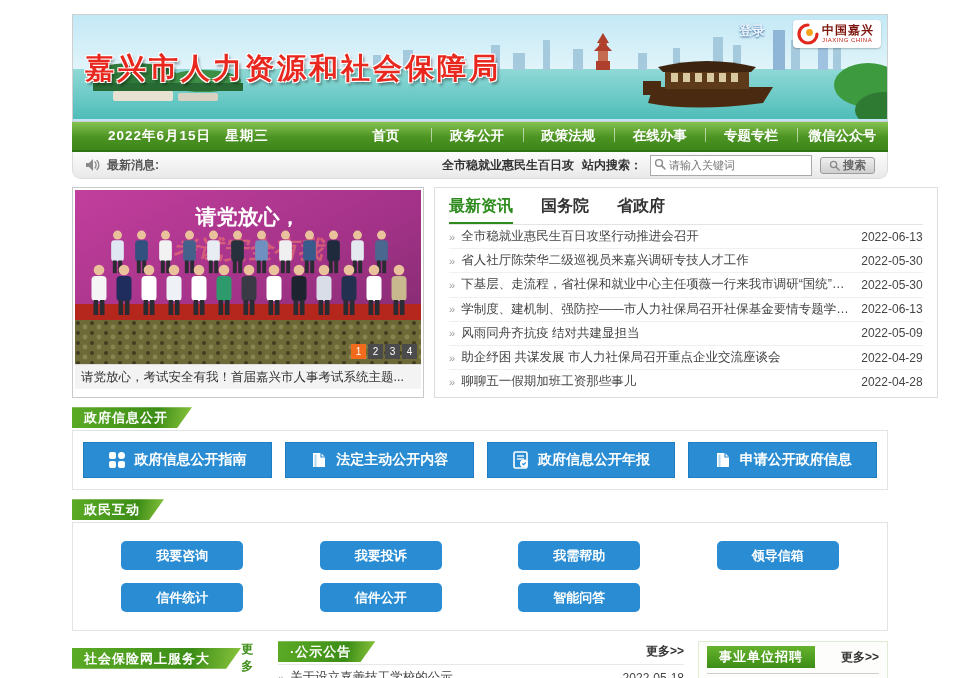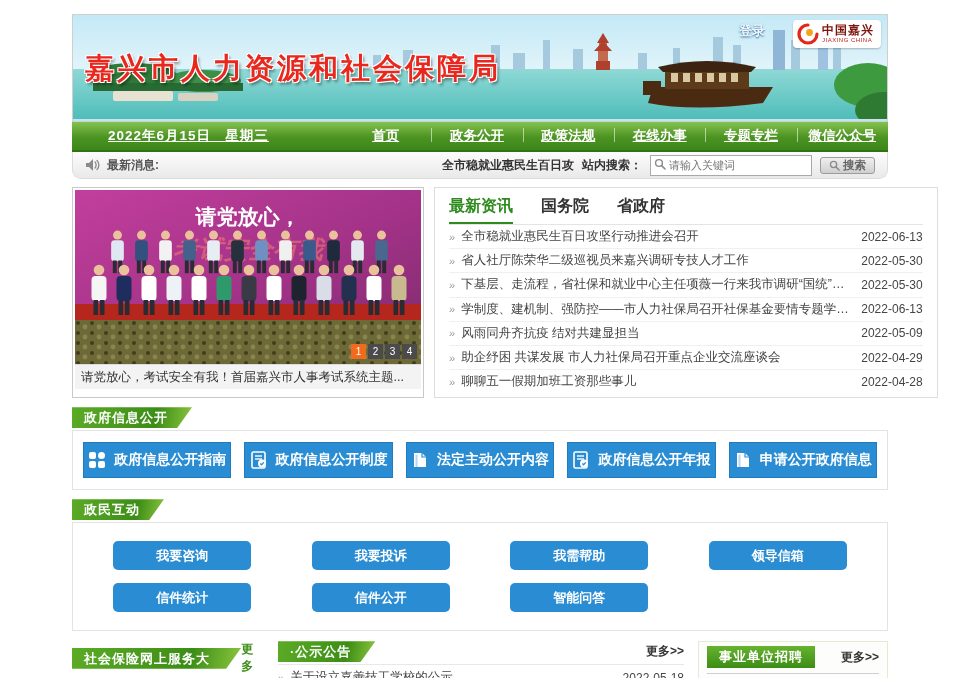--- a/index.html
+++ b/index.html
@@ -15,21 +15,21 @@
   .login-link{position:absolute;right:122px;top:7px;font-size:13px;font-weight:bold;color:#eef6ff;
     text-shadow:0 1px 2px rgba(0,60,120,.8);cursor:pointer;}
   .logo{position:absolute;right:6px;top:5px;background:#fff;border-radius:4px;padding:3px 7px 3px 4px;
     display:flex;align-items:center;gap:3px;box-shadow:0 1px 2px rgba(0,0,0,.25);}
   .logo-txt{display:flex;flex-direction:column;line-height:1.1;}
   .logo-cn{font-size:12px;font-weight:bold;color:#7d150c;letter-spacing:1px;}
   .logo-en{font-size:6px;color:#c41b10;letter-spacing:.5px;}
 
   
   .nav{height:28px;display:flex;align-items:center;background:linear-gradient(#86c250,#4b9322 55%,#3d861a);
-    border-bottom:2px solid #2f7312;color:#fff;font-size:13.5px;font-weight:bold;text-decoration:underline;}
+    border-bottom:2px solid #2f7312;color:#fff;font-size:13.5px;font-weight:bold;}
   .nav-date{padding-left:36px;width:232px;letter-spacing:1px;}
   .nav-links{flex:1;display:flex;}
   .nav-link{flex:1;text-align:center;position:relative;cursor:pointer;padding:4px 0;}
   .nav-link + .nav-link::before{content:"";position:absolute;left:0;top:5px;height:14px;width:1px;background:rgba(255,255,255,.55);}
 
   
   .ticker{height:26px;display:flex;align-items:center;background:linear-gradient(#fcfcfc,#e9e9e9);
     border:1px solid #dcdcdc;border-top:none;border-radius:0 0 9px 9px;padding:0 12px;font-size:12px;color:#444;}
   .ticker-label{font-weight:bold;color:#555;margin-left:6px;}
   .ticker-right{margin-left:auto;display:flex;align-items:center;gap:8px;}
@@ -67,21 +67,21 @@
     padding:0 24px 0 12px;background:linear-gradient(100deg,#5cab26,#3c8d16 70%,#8cc63f);
     clip-path:polygon(0 0,100% 0,calc(100% - 15px) 100%,0 100%);}
   .section-box{border:1px solid #e3e3e3;background:#fff;padding:11px 10px;margin-top:2px;}
 
   .info-row{display:flex;gap:13px;}
   .info-btn{flex:1;height:34px;background:#2a8dd4;border:1px solid #1f7cc0;color:#fff;display:flex;align-items:center;
     justify-content:center;gap:8px;font-size:14px;font-weight:bold;cursor:pointer;}
   .info-btn svg{flex:0 0 auto;}
 
   .inter-grid{display:grid;grid-template-columns:repeat(4,1fr);row-gap:13px;justify-items:center;padding:7px 0;}
-  .inter-btn{width:138px;height:29px;background:#2a8dd4;border-radius:5px;color:#fff;font-size:13px;font-weight:bold;
+  .inter-btn{width:122px;height:29px;background:#2a8dd4;border-radius:5px;color:#fff;font-size:13px;font-weight:bold;
     display:flex;align-items:center;justify-content:center;cursor:pointer;}
 
   
   .bottom-row{display:flex;gap:14px;margin-top:10px;}
   .col-left{width:192px;}
   .col-mid{flex:1;min-width:0;}
   .col-right{width:190px;box-sizing:border-box;border:1px solid #e0ecd4;background:#fdfefb;padding:4px 8px 6px;}
   .col-head{display:flex;align-items:center;}
   .more-link{margin-left:auto;font-size:12px;font-weight:bold;cursor:pointer;}
   .more-green{color:#3c8d16;}
@@ -375,26 +375,20 @@
       <div class="info-row">
 
       <div class="info-btn">
             <svg width="18" height="18">
               <use href="#i-grid"></use>
             </svg>
             <span>政府信息公开指南</span>
           </div>
           <div class="info-btn">
             <svg width="18" height="18">
-              <use href="#i-doccheck"></use>
-            </svg>
-            <span>政府信息公开制度</span>
-          </div>
-          <div class="info-btn">
-            <svg width="18" height="18">
               <use href="#i-book"></use>
             </svg>
             <span>法定主动公开内容</span>
           </div>
           <div class="info-btn">
             <svg width="18" height="18">
               <use href="#i-doccheck"></use>
             </svg>
             <span>政府信息公开年报</span>
           </div>

